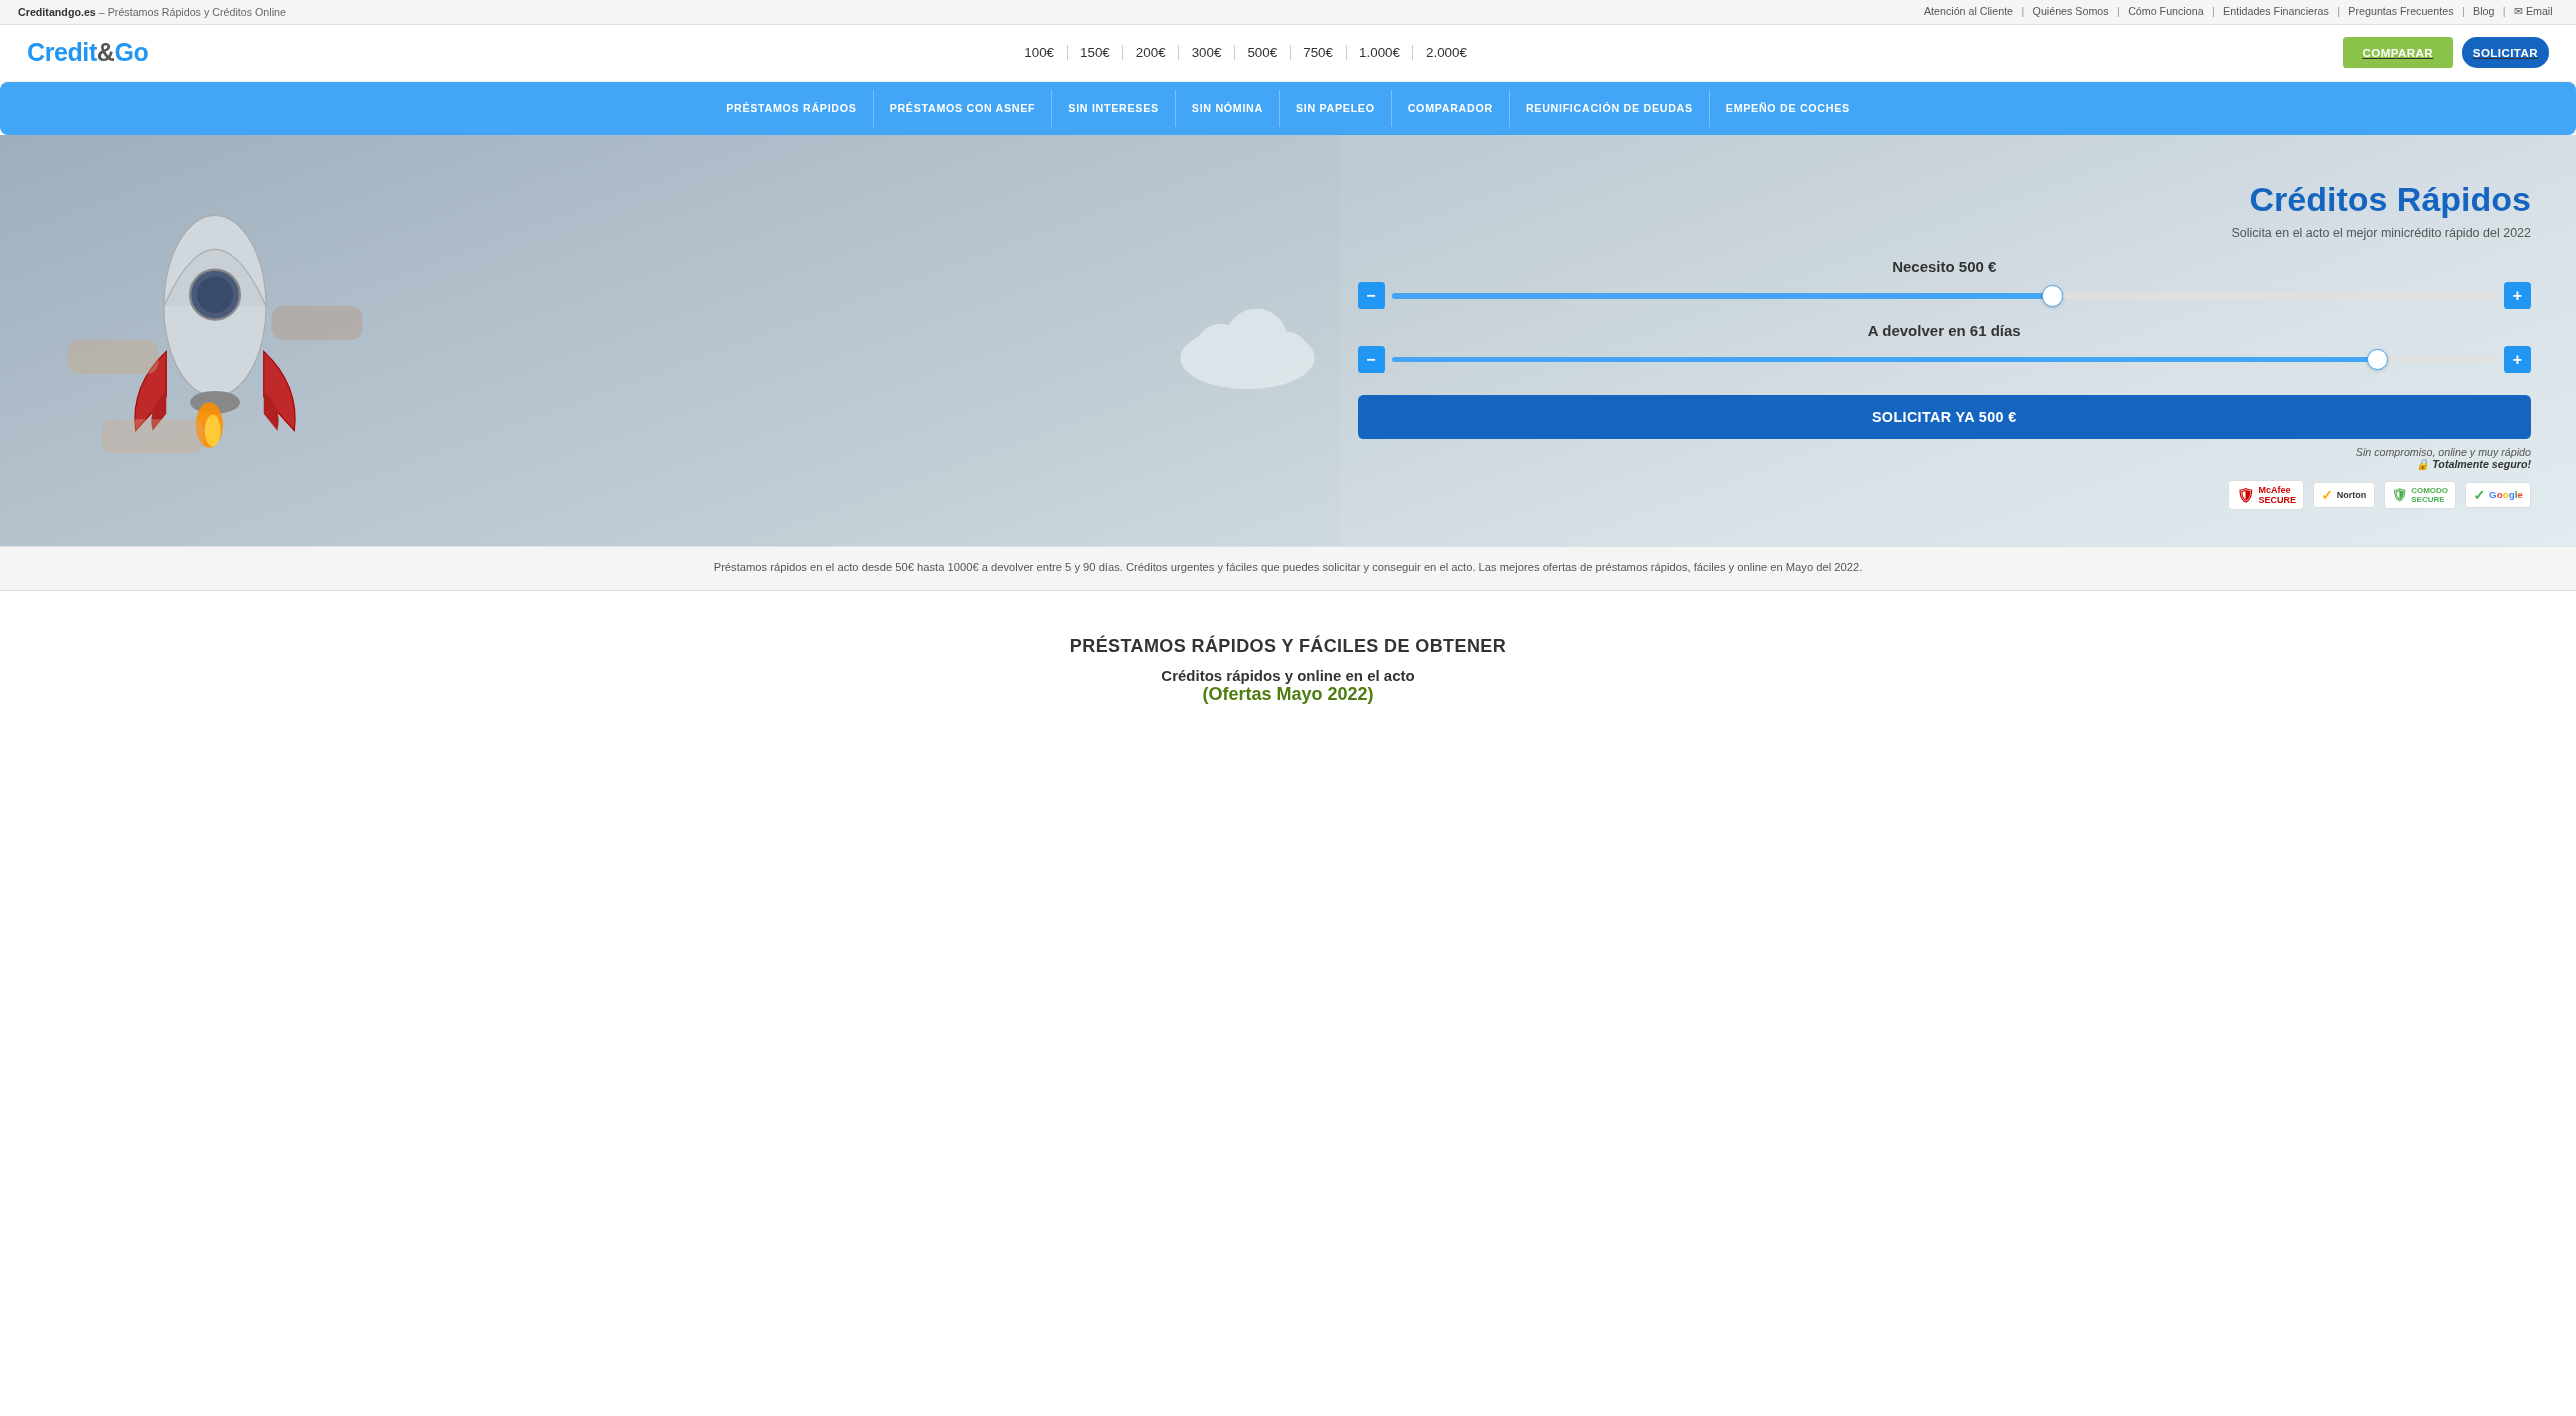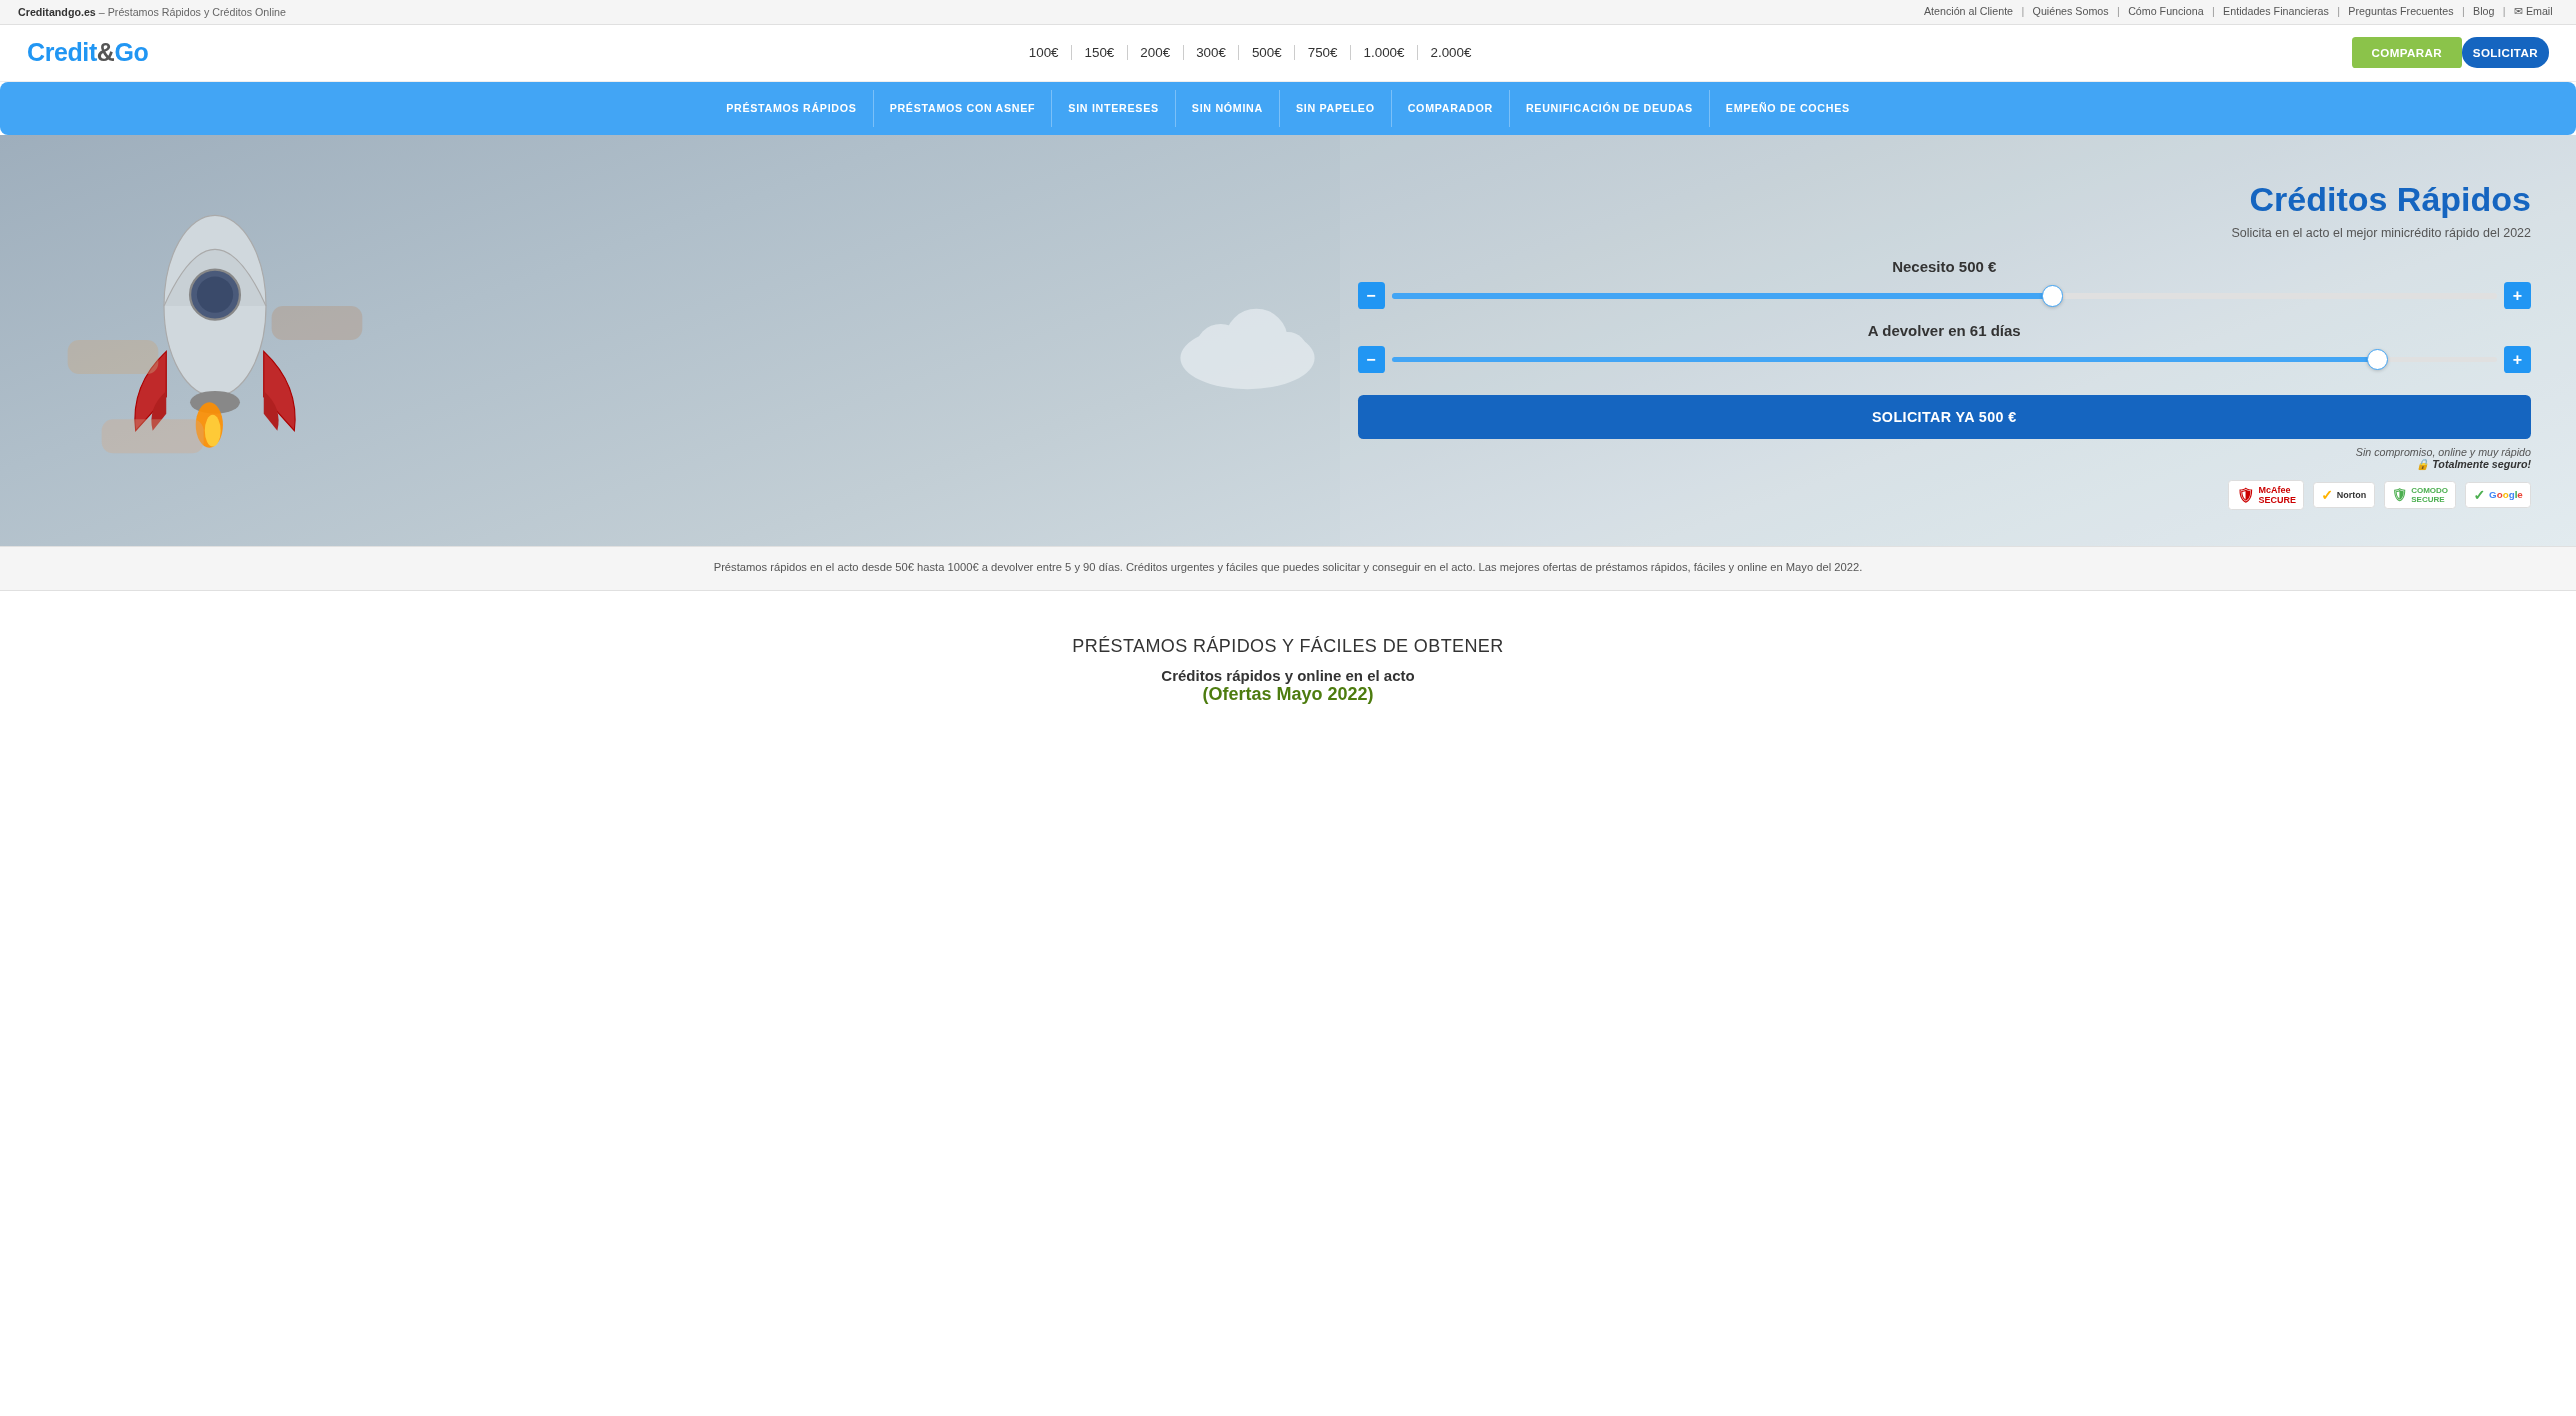--- a/index.html
+++ b/index.html
@@ -48,22 +48,23 @@
       color: #333;
       text-decoration: none;
       font-size: 13.4px;
       padding: 0 12.5px;
       border-right: 0.9px solid #ccc;
       font-weight: 500;
     }
     .amount-link:last-of-type { border-right: none; }
     #header-buttons {
       display: flex;
-      gap: 0;
-      align-items: center;
+      gap: 9px;
+      align-items: center;
+      text-decoration: underline;
     }
     .btn-compare {
       background: #8BC34A;
       color: #fff;
       border: none;
       padding: 9px 19.7px;
       border-radius: 3.6px;
       font-size: 11.6px;
       font-weight: bold;
       cursor: pointer;
@@ -288,21 +289,21 @@
 
     
     #content-section {
       padding: 45px 27px 27px;
       text-align: center;
       max-width: 805px;
       margin: 0 auto;
     }
     #content-title {
       font-size: 18px;
-      font-weight: normal;
+      font-weight: bold;
       color: #333;
       letter-spacing: 0.4px;
       margin-bottom: 10.7px;
     }
     #content-subtitle {
       font-size: 15px;
       font-weight: bold;
       color: #333;
       margin-bottom: 3.6px;
     }

